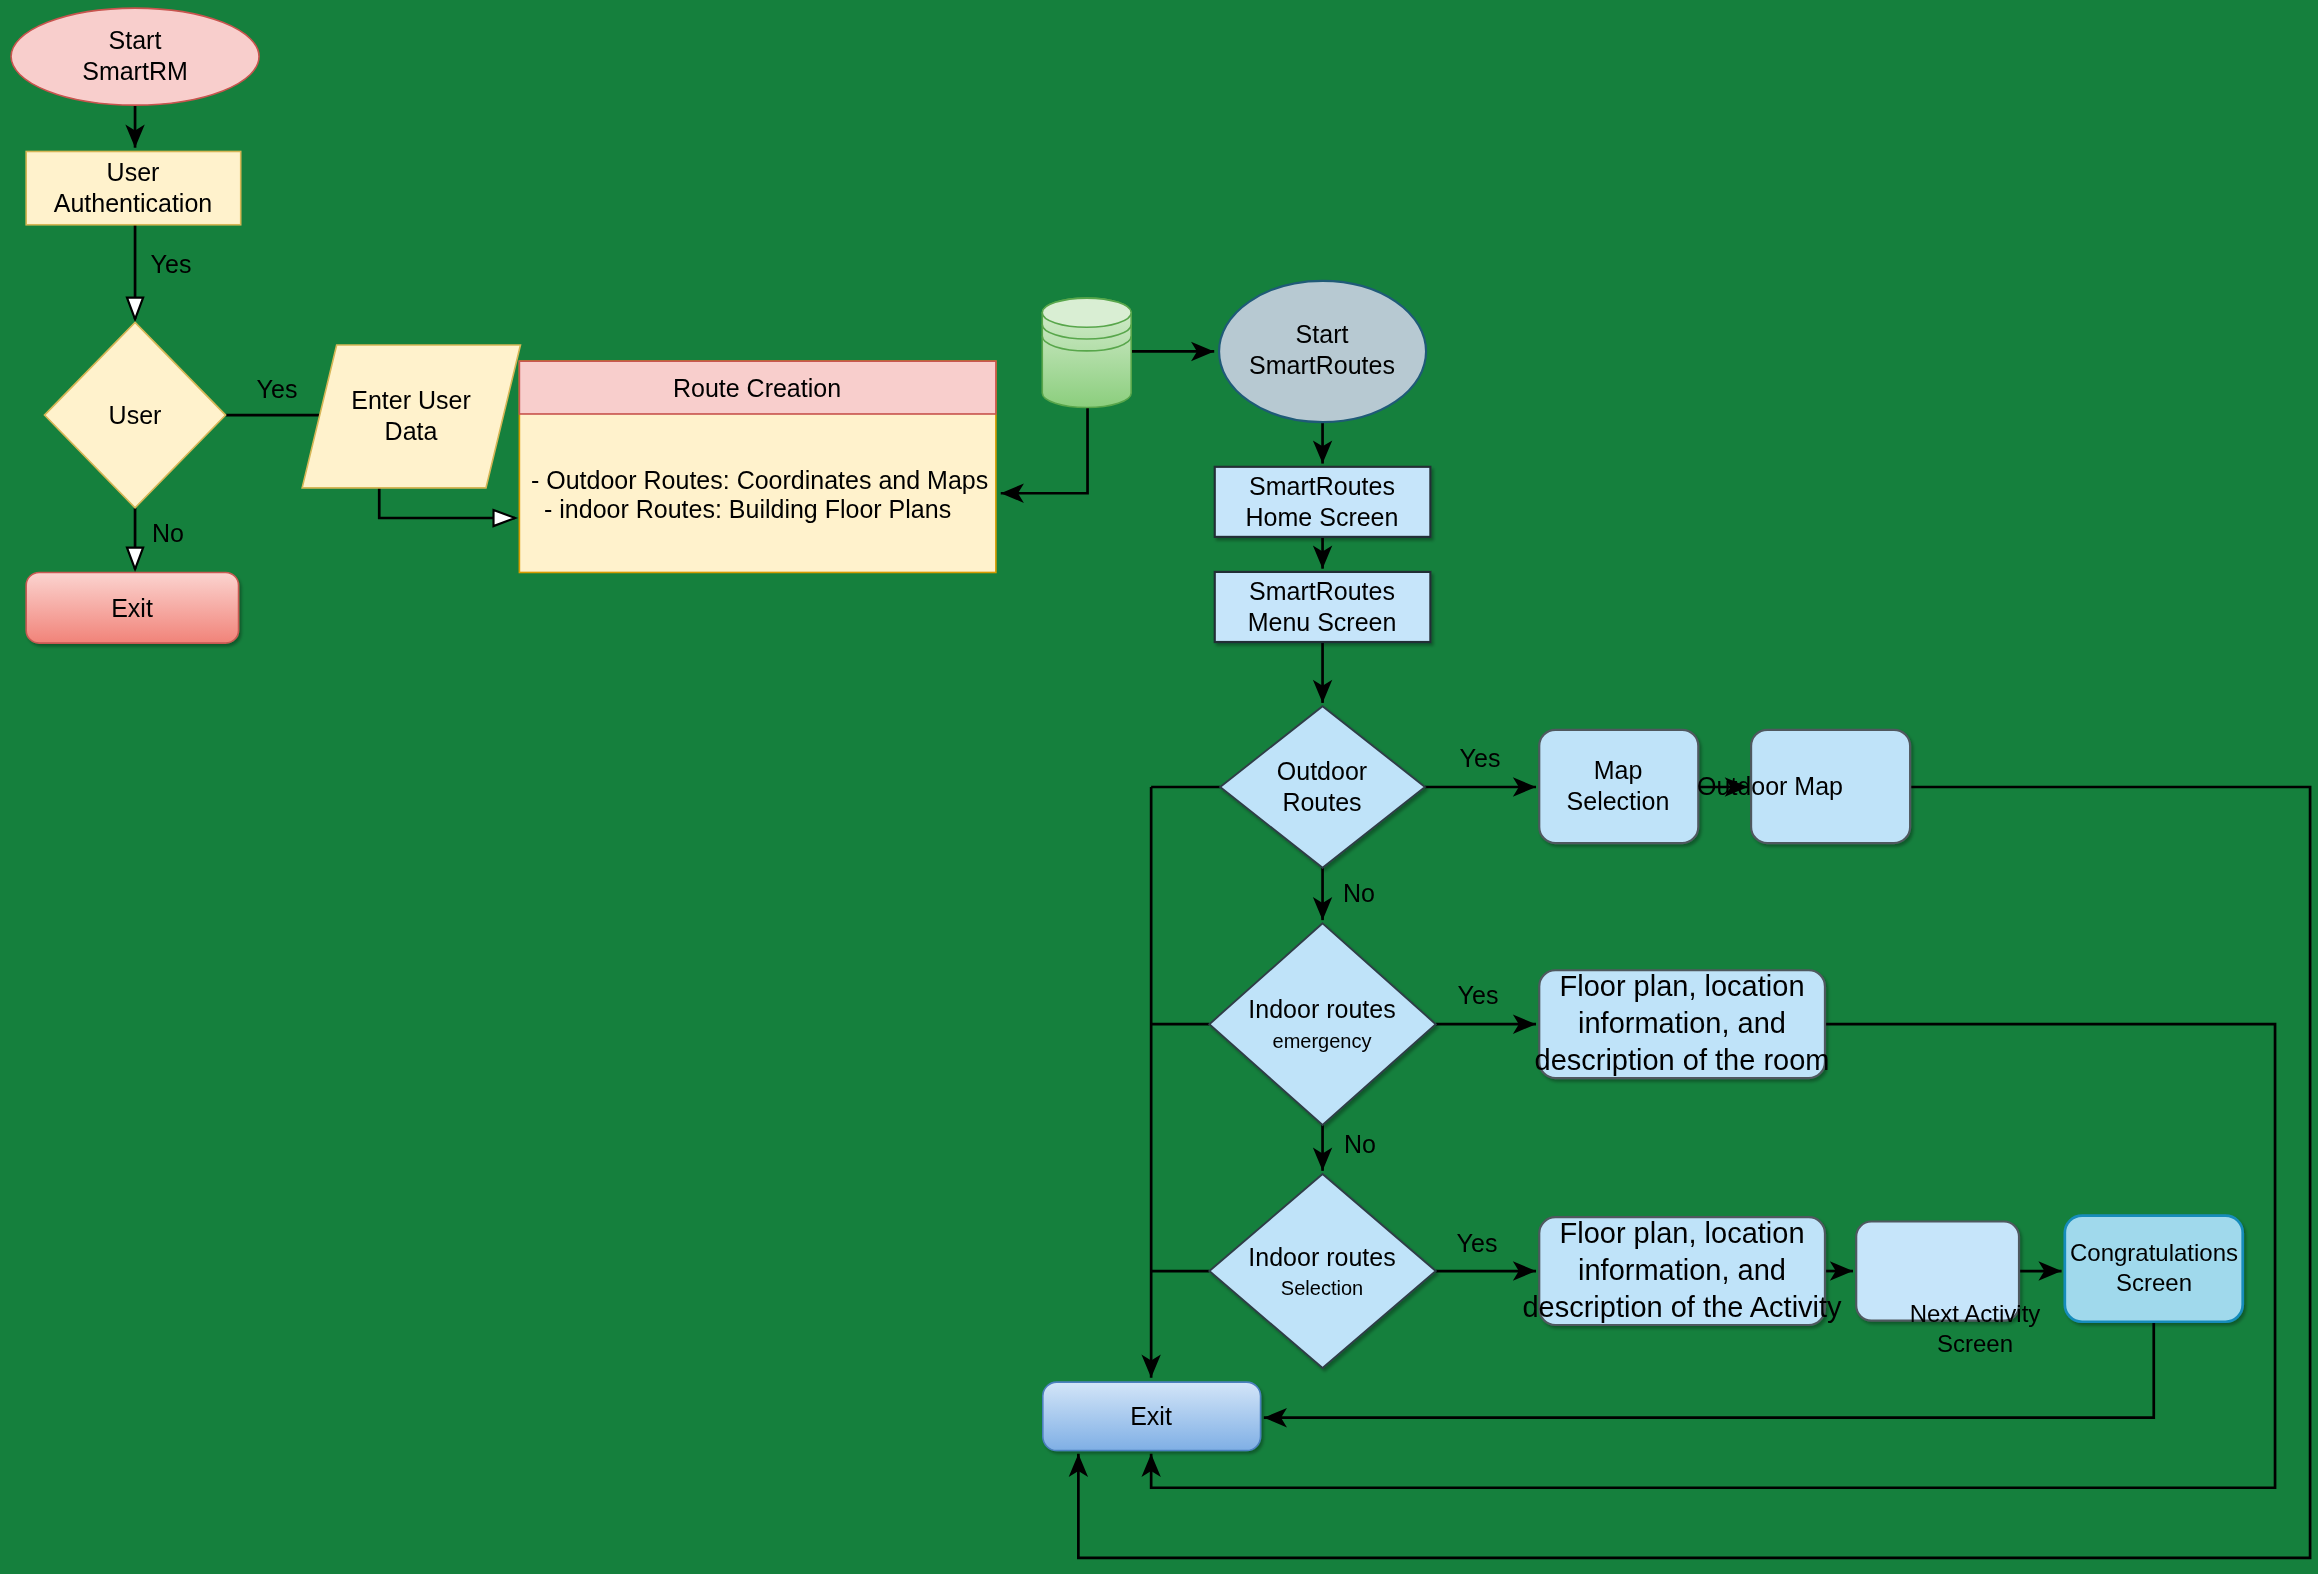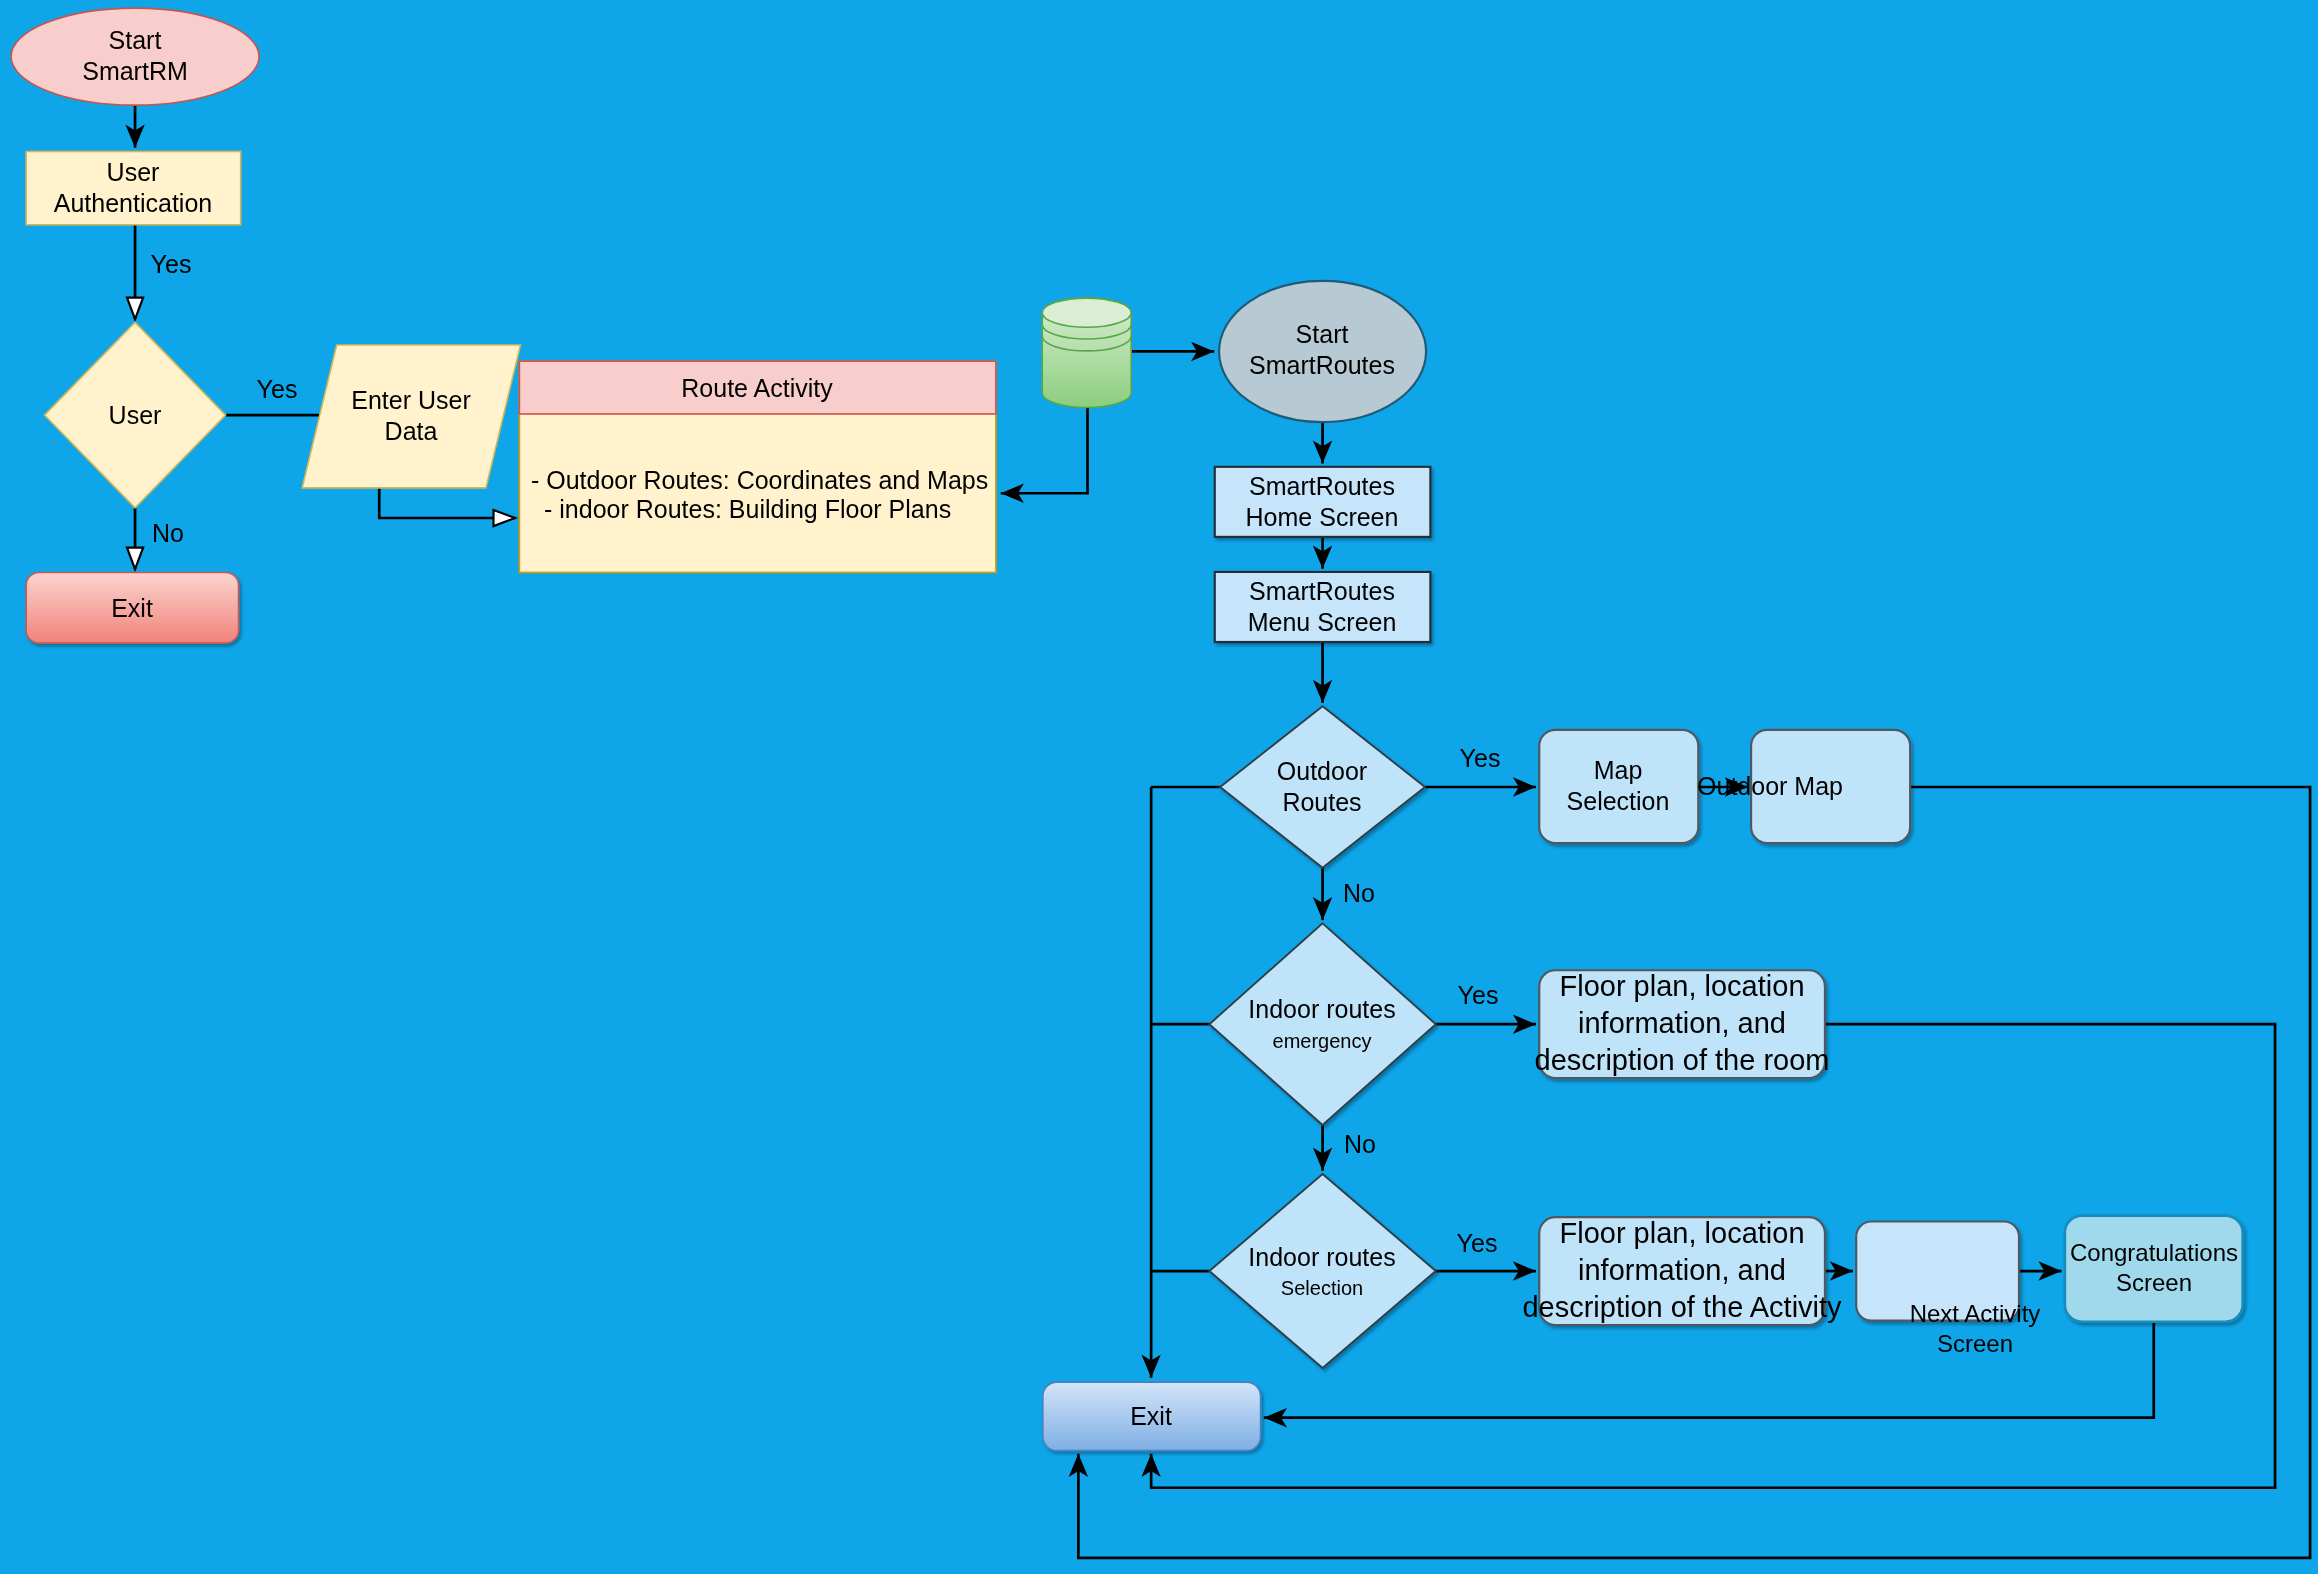--- a/index.html
+++ b/index.html
@@ -1,16 +1,16 @@
 <!DOCTYPE html>
 <html style="font-size:8.6px"><head>
 <meta charset="utf-8">
 <style>
   html,body{margin:0;padding:0;background:#ffffff;}
-  .canvas{position:relative;width:2319px;height:1574px;background:#0ea5e9;overflow:hidden;
+  .canvas{position:relative;width:2319px;height:1574px;background:#15803d;overflow:hidden;
           font-family:"Liberation Sans", sans-serif;}
   .canvas svg{position:absolute;left:0;top:0;}
   .lbl{position:absolute;transform:translate(-50%,-50%);white-space:pre-line;text-align:center;
        color:#000;font-size:25px;line-height:1.24;font-family:"Liberation Sans", sans-serif;}
   .lbl-left{transform:translateY(-50%);text-align:center;}
   .lbl-big{font-size:20px;}
   .lbl-med{font-size:24px;}
   .lbl-floor{font-size:29px;line-height:1.28;}
 </style>
 </head>
@@ -101,21 +101,21 @@
   <rect x="1934" y="2564" width="404" height="127" rx="26" fill="url(#gradBlue)" stroke="#4C7FBE" stroke-width="3" filter="url(#ds)"></rect>
 </svg>
 
 <div class="lbl" style="left:135px;top:56px;">Start
 SmartRM</div>
 <div class="lbl" style="left:133px;top:188px;">User
 Authentication</div>
 <div class="lbl" style="left:135px;top:415px;">User</div>
 <div class="lbl" style="left:411px;top:416px;text-align:center;">Enter User
 Data</div>
-<div class="lbl" style="left:757px;top:388px;">Route Activity</div>
+<div class="lbl" style="left:757px;top:388px;">Route Creation</div>
 <div class="lbl lbl-left" style="left:531px;top:480px;">- Outdoor Routes: Coordinates and Maps</div>
 <div class="lbl lbl-left" style="left:544px;top:509px;">- indoor Routes: Building Floor Plans</div>
 <div class="lbl" style="left:132px;top:608px;">Exit</div>
 <div class="lbl" style="left:1322px;top:350px;">Start
 SmartRoutes</div>
 <div class="lbl" style="left:1322px;top:502px;">SmartRoutes
 Home Screen</div>
 <div class="lbl" style="left:1322px;top:607px;">SmartRoutes
 Menu Screen</div>
 <div class="lbl" style="left:1322px;top:787px;">Outdoor

